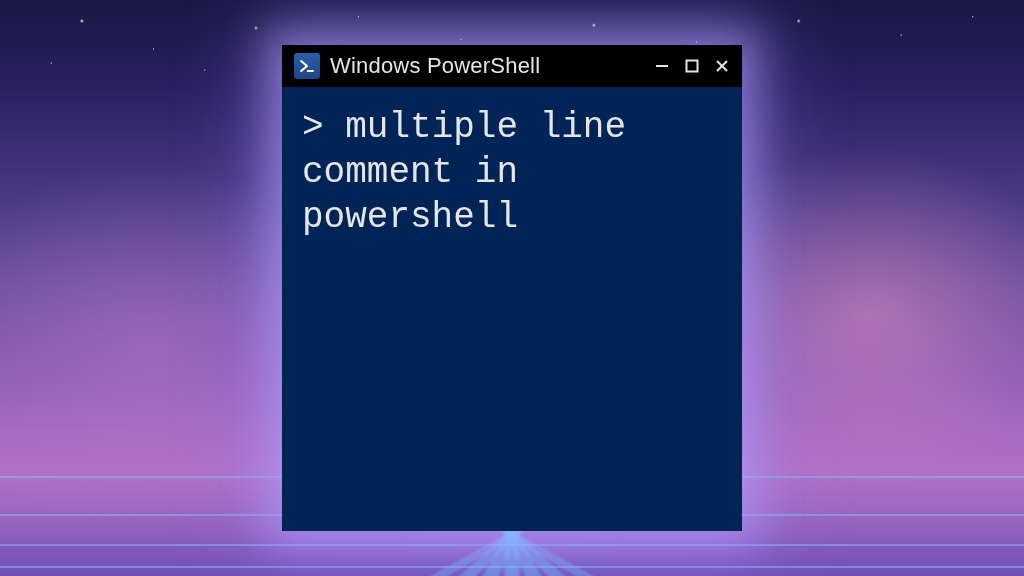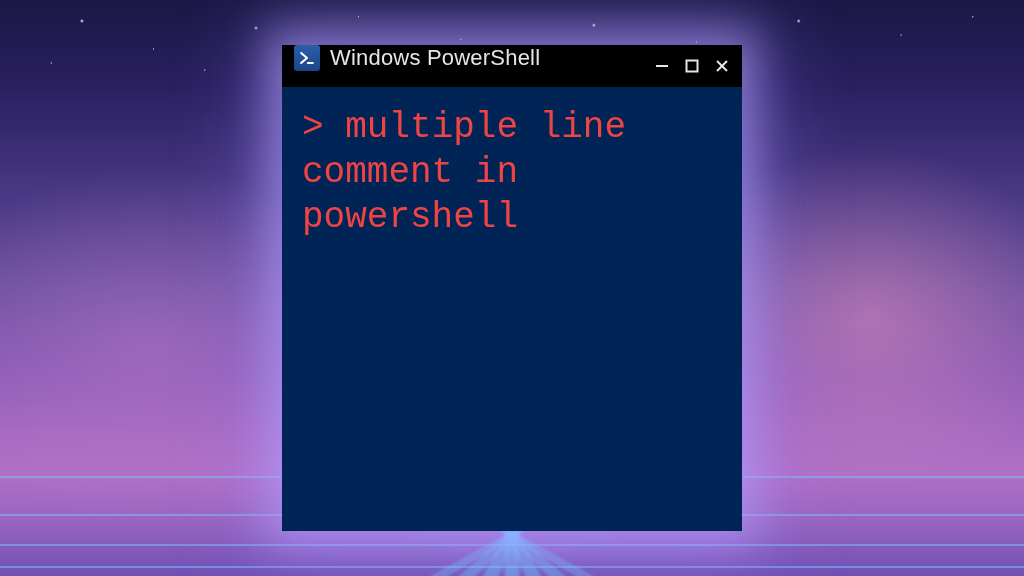--- a/index.html
+++ b/index.html
@@ -77,20 +77,21 @@
         0 0 40px 15px rgba(180,160,255,0.55),
         0 0 80px 30px rgba(160,140,255,0.3);
       display: flex;
       flex-direction: column;
     }
     
     .titlebar {
       height: 42px;
       background: #000;
       display: flex;
+      align-items: center;
       padding: 0 10px 0 12px;
       gap: 10px;
     }
     
     .ps-icon {
       width: 26px; height: 26px;
       background: linear-gradient(180deg, #2a5fa8 0%, #1e4488 100%);
       border-radius: 3px;
       display: flex;
       align-items: center;
@@ -118,21 +119,21 @@
       color: #e0e0e0;
       cursor: pointer;
       font-size: 18px;
     }
     .ctrl svg { width: 16px; height: 16px; stroke: #e5e5e5; stroke-width: 2; fill: none; }
     
     .terminal-body {
       flex: 1;
       background: #012456;
       padding: 18px 20px;
-      color: #ef4444;
+      color: #e5e5e5;
       font-family: 'Consolas', 'Courier New', monospace;
       font-size: 36px;
       line-height: 1.25;
       white-space: pre-wrap;
       word-break: break-word;
       overflow: hidden;
     }
     
     .prompt-symbol { display: inline; }
   </style>

